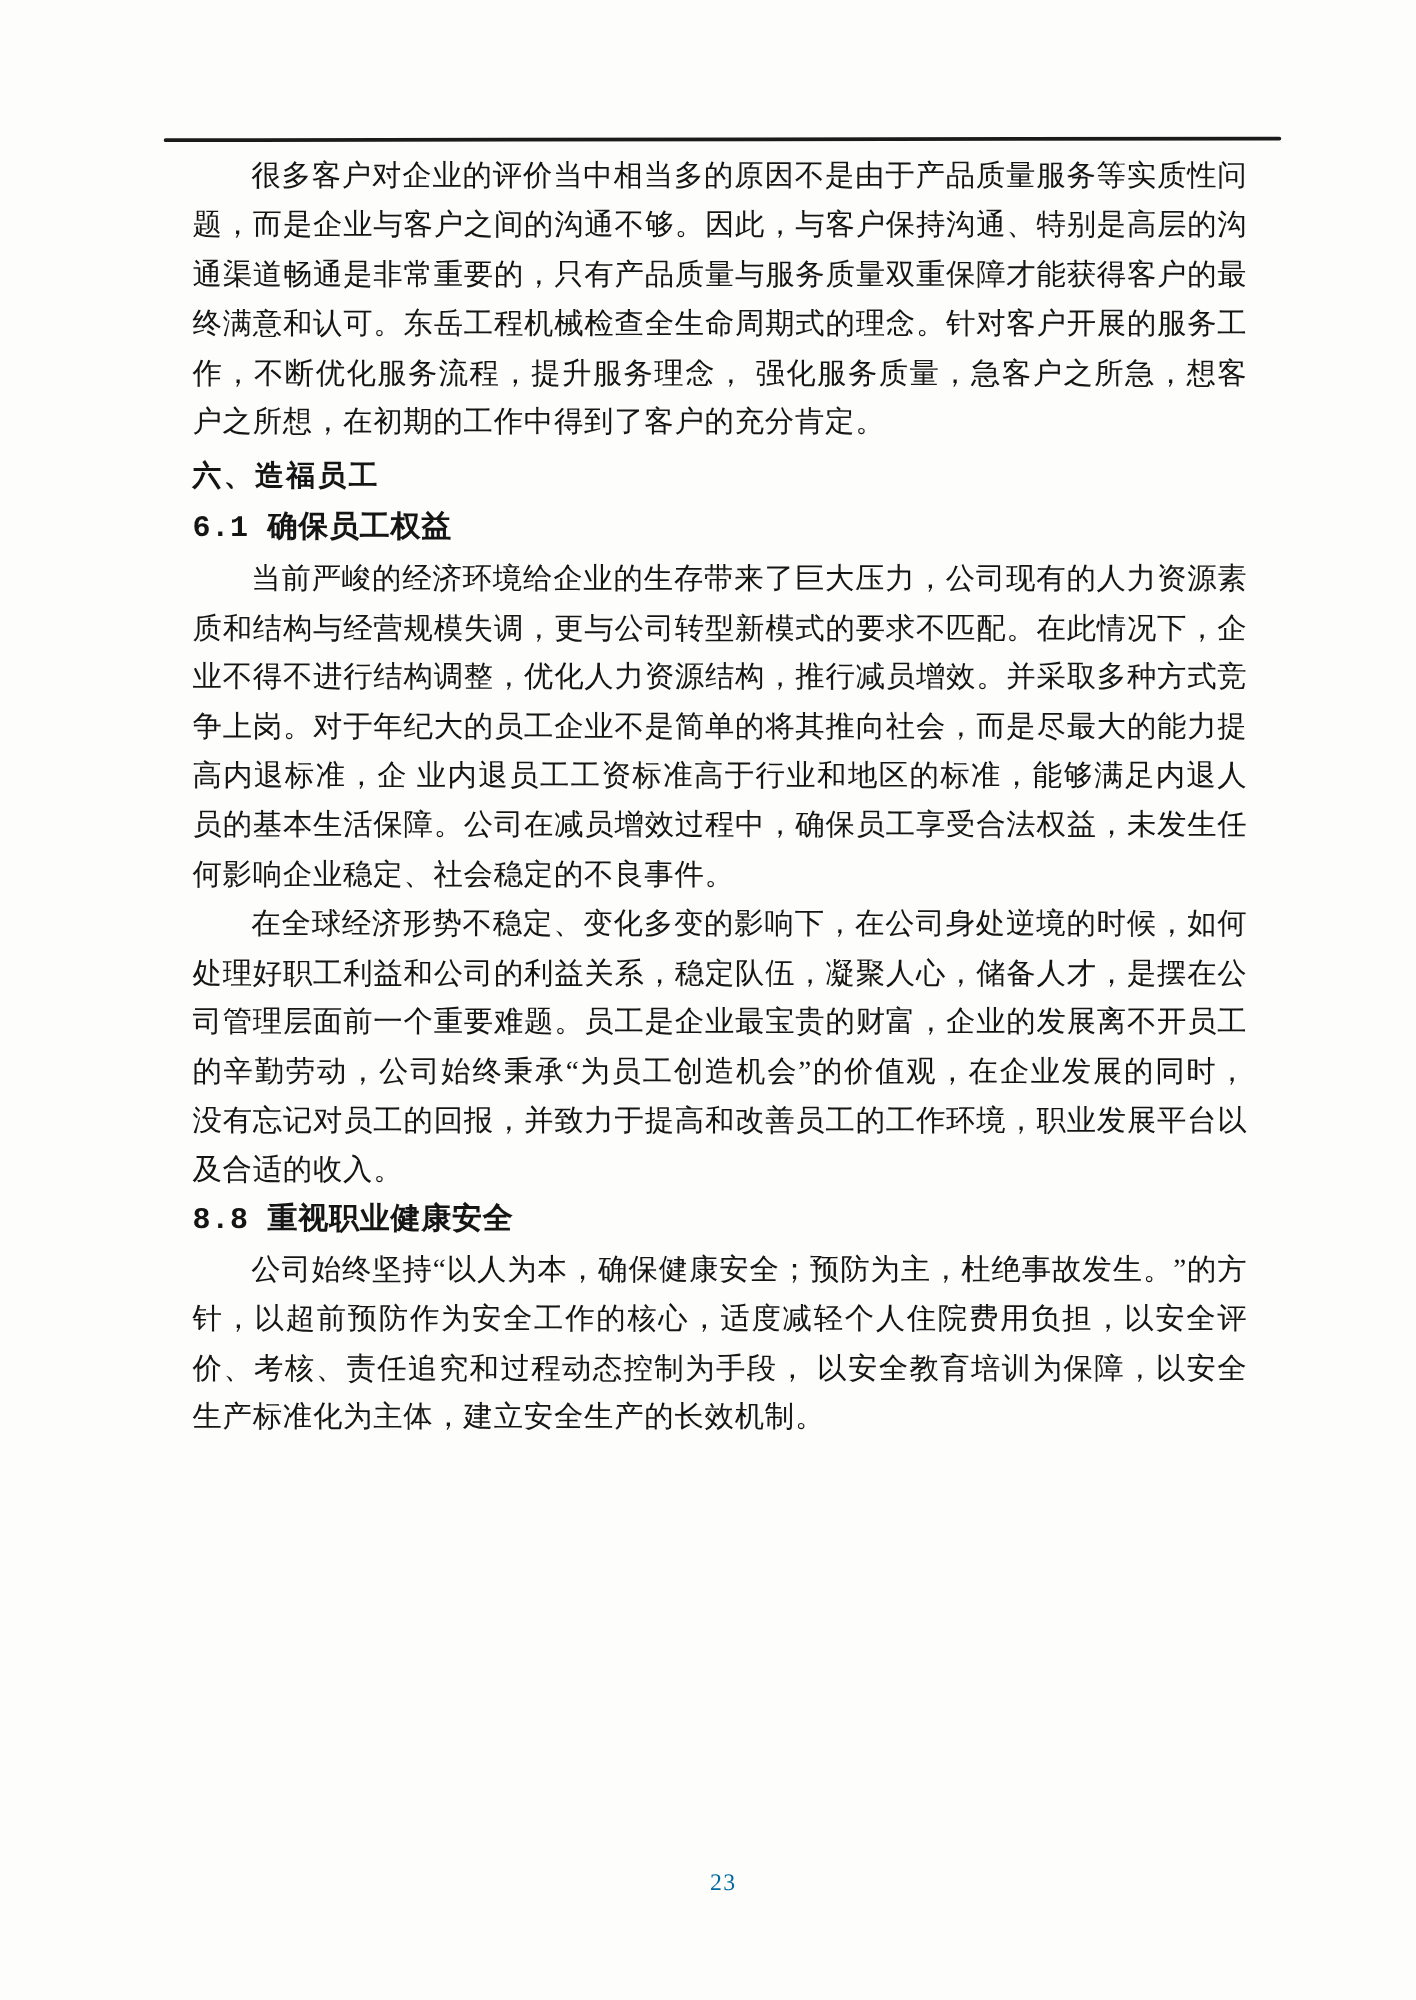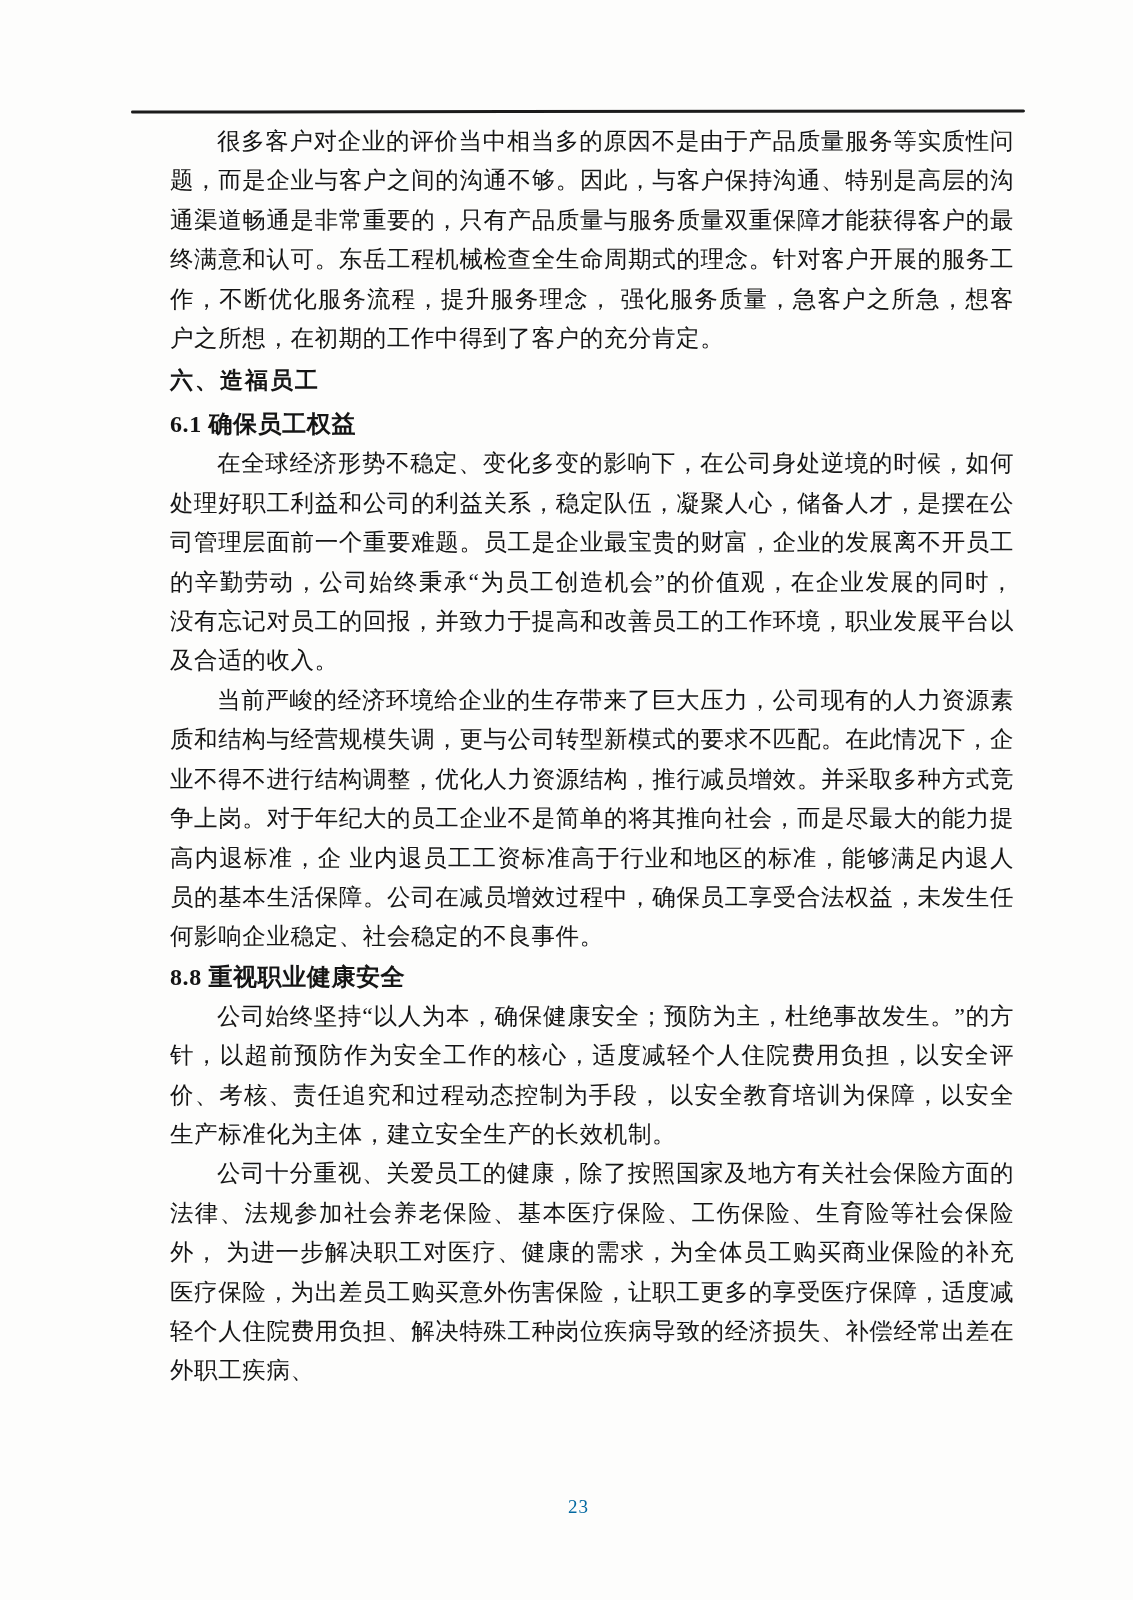--- a/index.html
+++ b/index.html
@@ -22,21 +22,21 @@
     left: 131px;
     top: 110px;
     width: 894px;
     height: 3px;
     background: #1b1b1b;
     border-radius: 2px;
     transform: rotate(-0.08deg);
   }
   .content {
     position: absolute;
-    left: 170px;
+    left: 154px;
     top: 122px;
     width: 844px;
   }
   p.body {
     margin: 0;
     font-size: 23.5px;
     line-height: 39.4px;
     letter-spacing: 0.6px;
     text-align: justify;
     text-indent: 2em;
@@ -47,20 +47,21 @@
     line-height: 44px;
     font-weight: 600;
     letter-spacing: 2px;
   }
   h3.subsection {
     margin: 0;
     font-size: 24px;
     line-height: 40px;
     font-weight: 600;
     letter-spacing: 0.6px;
+    font-family: Liberation Mono, monospace;
   }
   .page-number {
     position: absolute;
     top: 1496px;
     left: 12px;
     width: 100%;
     text-align: center;
     font-size: 19px;
     letter-spacing: 1px;
     color: #0369a1;
@@ -74,26 +75,25 @@
   <div class="top-rule"></div>
 
   <div class="content">
     <p class="body">很多客户对企业的评价当中相当多的原因不是由于产品质量服务等实质性问题，而是企业与客户之间的沟通不够。因此，与客户保持沟通、特别是高层的沟通渠道畅通是非常重要的，只有产品质量与服务质量双重保障才能获得客户的最终满意和认可。东岳工程机械检查全生命周期式的理念。针对客户开展的服务工作，不断优化服务流程，提升服务理念， 强化服务质量，急客户之所急，想客户之所想，在初期的工作中得到了客户的充分肯定。</p>
 
     <h2 class="section">六、造福员工</h2>
 
 
     <h3 class="subsection">6.1 确保员工权益</h3>
 
+    <p class="body">当前严峻的经济环境给企业的生存带来了巨大压力，公司现有的人力资源素质和结构与经营规模失调，更与公司转型新模式的要求不匹配。在此情况下，企业不得不进行结构调整，优化人力资源结构，推行减员增效。并采取多种方式竞争上岗。对于年纪大的员工企业不是简单的将其推向社会，而是尽最大的能力提高内退标准，企 业内退员工工资标准高于行业和地区的标准，能够满足内退人员的基本生活保障。公司在减员增效过程中，确保员工享受合法权益，未发生任何影响企业稳定、社会稳定的不良事件。</p>
+
     <p class="body">在全球经济形势不稳定、变化多变的影响下，在公司身处逆境的时候，如何处理好职工利益和公司的利益关系，稳定队伍，凝聚人心，储备人才，是摆在公司管理层面前一个重要难题。员工是企业最宝贵的财富，企业的发展离不开员工的辛勤劳动，公司始终秉承“为员工创造机会”的价值观，在企业发展的同时， 没有忘记对员工的回报，并致力于提高和改善员工的工作环境，职业发展平台以及合适的收入。</p>
-
-    <p class="body">当前严峻的经济环境给企业的生存带来了巨大压力，公司现有的人力资源素质和结构与经营规模失调，更与公司转型新模式的要求不匹配。在此情况下，企业不得不进行结构调整，优化人力资源结构，推行减员增效。并采取多种方式竞争上岗。对于年纪大的员工企业不是简单的将其推向社会，而是尽最大的能力提高内退标准，企 业内退员工工资标准高于行业和地区的标准，能够满足内退人员的基本生活保障。公司在减员增效过程中，确保员工享受合法权益，未发生任何影响企业稳定、社会稳定的不良事件。</p>
 
     <h3 class="subsection">8.8 重视职业健康安全</h3>
 
     <p class="body">公司始终坚持“以人为本，确保健康安全；预防为主，杜绝事故发生。”的方针，以超前预防作为安全工作的核心，适度减轻个人住院费用负担，以安全评价、考核、责任追究和过程动态控制为手段， 以安全教育培训为保障，以安全生产标准化为主体，建立安全生产的长效机制。</p>
 
-    <p class="body">公司十分重视、关爱员工的健康，除了按照国家及地方有关社会保险方面的法律、法规参加社会养老保险、基本医疗保险、工伤保险、生育险等社会保险外， 为进一步解决职工对医疗、健康的需求，为全体员工购买商业保险的补充医疗保险，为出差员工购买意外伤害保险，让职工更多的享受医疗保障，适度减轻个人住院费用负担、解决特殊工种岗位疾病导致的经济损失、补偿经常出差在外职工疾病、</p>
   </div>
 
   <div class="page-number">23</div>
 
 </div>
 
 </body></html>

